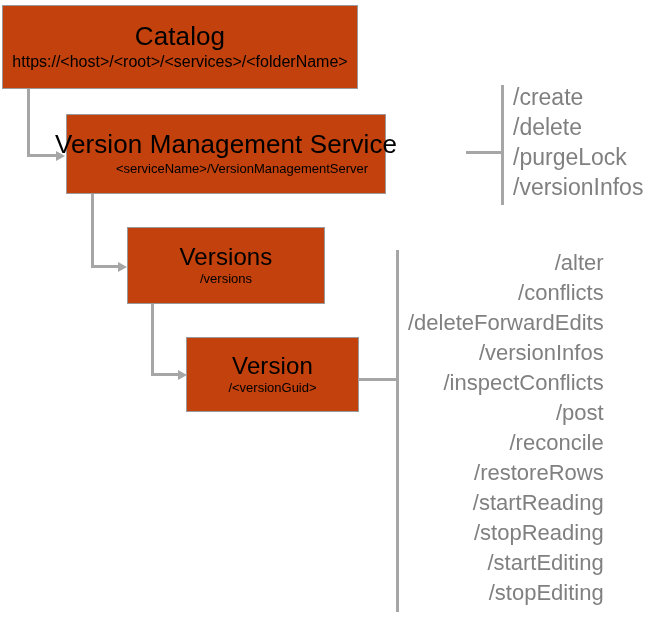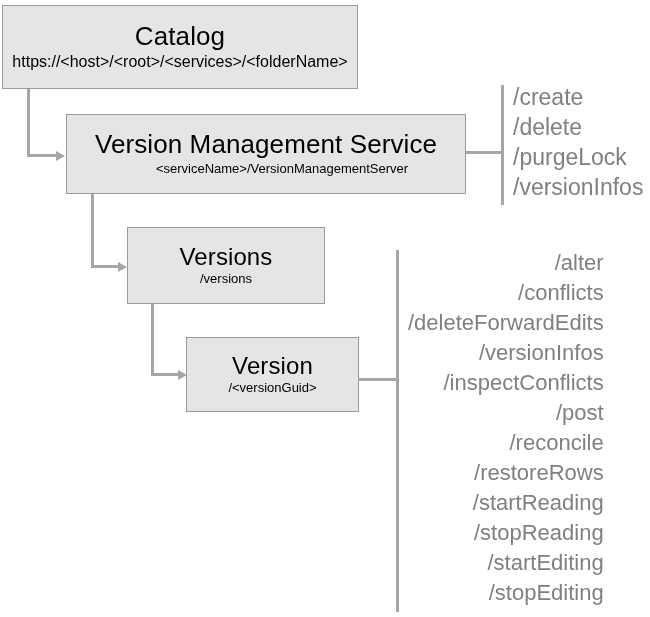--- a/index.html
+++ b/index.html
@@ -13,21 +13,21 @@
   #diagram {
     position: relative;
     width: 650px;
     height: 617px;
     background: #ffffff;
     overflow: hidden;
   }
   .node {
     position: absolute;
     box-sizing: border-box;
-    background: #e5e5e5;
+    background: #c2410c;
     border: 1px solid #9a9a9a;
     display: flex;
     flex-direction: column;
     align-items: center;
     justify-content: center;
     text-align: center;
     color: #000000;
   }
   .node .title {
     font-size: 25px;
@@ -42,21 +42,21 @@
     margin-top: 3px;
     color: #000000;
     white-space: nowrap;
   }
 
   
   #node-catalog   { left: 2px;   top: 5px;   width: 356px; height: 84px; }
   #node-catalog .title { font-size: 26px; }
   #node-catalog .subtitle { font-size: 16px; }
 
-  #node-vms       { left: 66px;  top: 114px; width: 400px; height: 80px; }
+  #node-vms       { left: 66px;  top: 114px; width: 320px; height: 80px; }
   #node-vms .title { font-size: 26px; }
   #node-vms .subtitle { font-size: 13px; margin-left: 32px; }
 
   #node-versions  { left: 127px; top: 227px; width: 198px; height: 77px; }
   #node-versions .title { font-size: 24px; }
   #node-versions .subtitle { font-size: 13px; }
 
   #node-version   { left: 186px; top: 337px; width: 173px; height: 75px; }
   #node-version .title { font-size: 24px; }
   #node-version .subtitle { font-size: 13px; }

